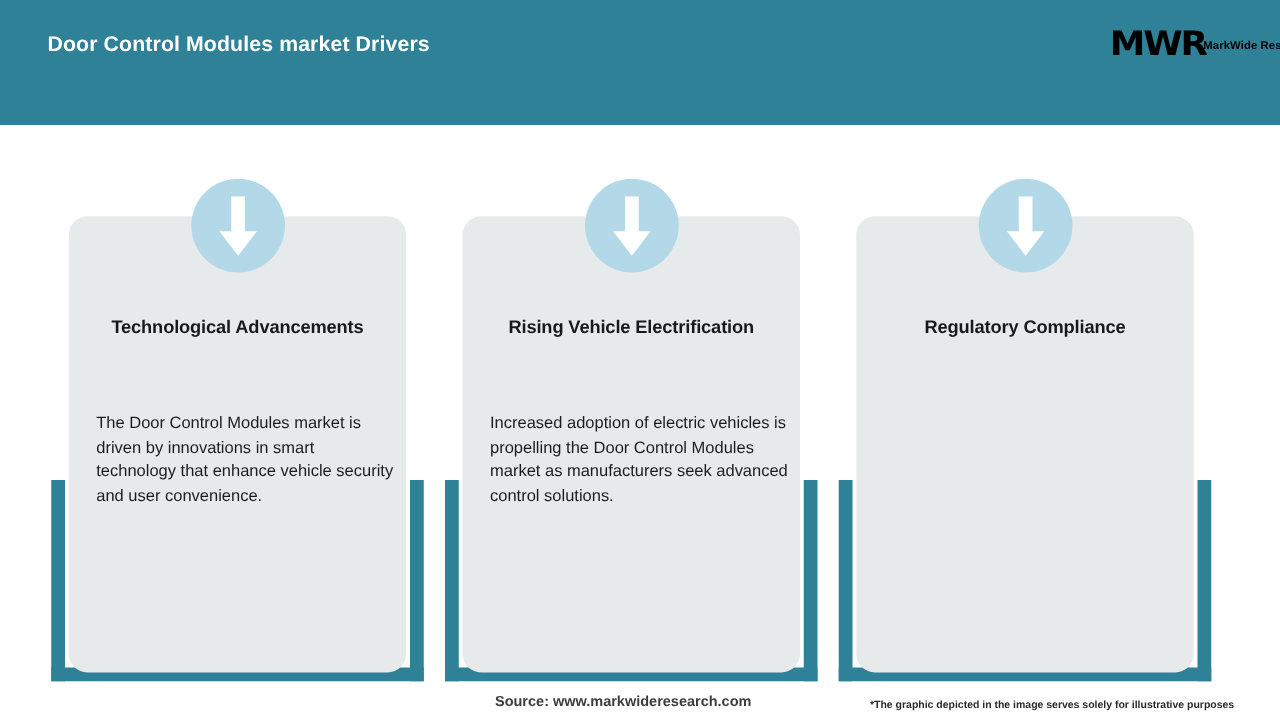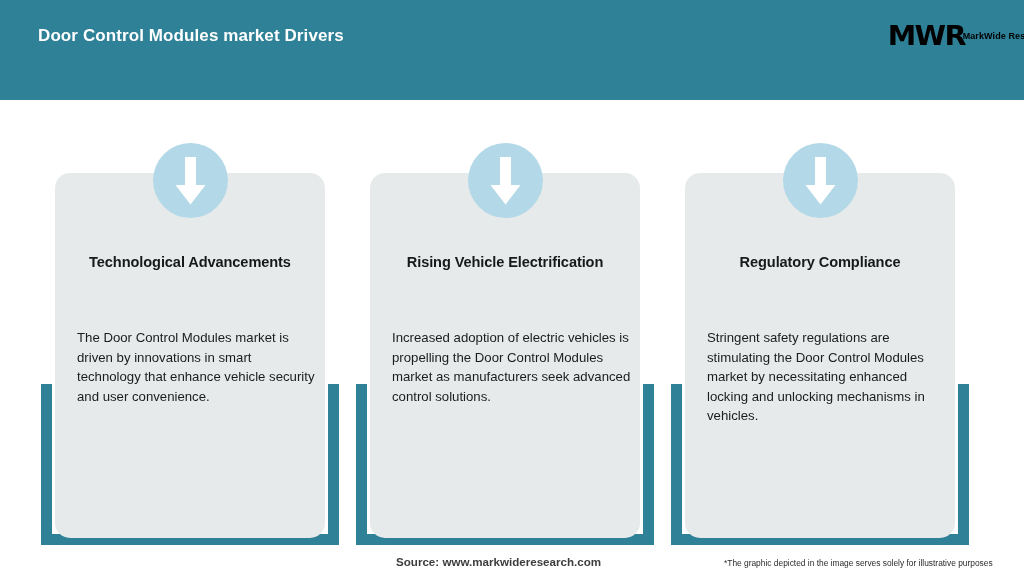--- a/index.html
+++ b/index.html
@@ -165,24 +165,24 @@
     left: 396px;
     top: 555px;
     font-size: 11.6px;
     font-weight: bold;
     color: #3D3D3D;
     white-space: nowrap;
     text-align: right;
   }
   .disclaimer-note {
     position: absolute;
-    left: 724px;
+    left: 696px;
     top: 558px;
     font-size: 8.4px;
-    font-weight: normal;
+    font-weight: bold;
     color: #2B2B2B;
     white-space: nowrap;
   }
 </style>
 </head>
 <body>
 
 <div class="header-bar"></div>
 <div class="page-title">Door Control Modules market Drivers</div>
 
@@ -217,21 +217,20 @@
       <svg viewBox="0 0 33 49" aria-hidden="true">
         <path d="M11 0 H22 V28 H31.5 L16.5 47.5 L1.5 28 H11 Z" fill="#FFFFFF"></path>
       </svg>
     </div>
   </div>
 
   <div class="card-slot s3">
     <div class="card-frame"></div>
     <div class="card">
       <div class="card-title">Regulatory Compliance</div>
-      <div class="card-body">Stringent safety regulations are stimulating the Door Control Modules market by necessitating enhanced locking and unlocking mechanisms in vehicles.</div>
     </div>
     <div class="badge">
       <svg viewBox="0 0 33 49" aria-hidden="true">
         <path d="M11 0 H22 V28 H31.5 L16.5 47.5 L1.5 28 H11 Z" fill="#FFFFFF"></path>
       </svg>
     </div>
   </div>
 
 </div>
 

